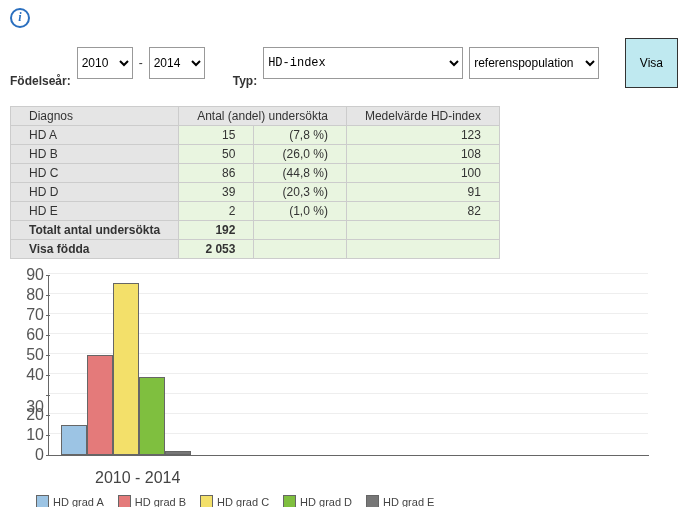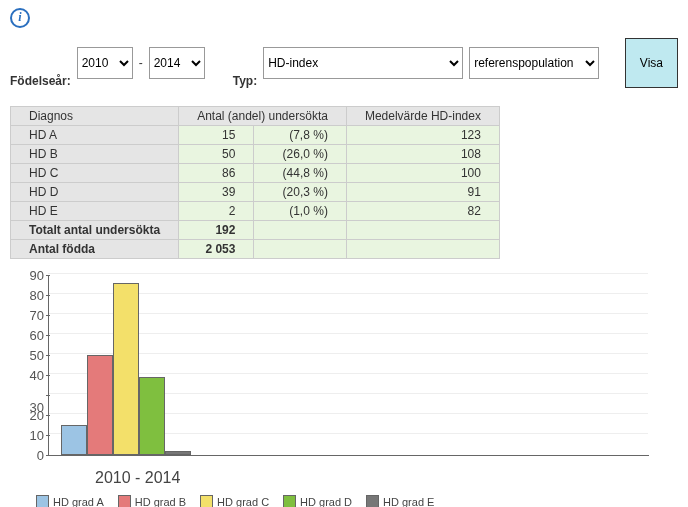--- a/index.html
+++ b/index.html
@@ -33,21 +33,21 @@
   }
   .controls label { font-weight: bold; margin-top: 35px; }
   select {
     font-size: 12px;
     font-family: inherit;
     border: 1px solid #999;
     background: #fff;
     height: 32px;
   }
   .sel-year { width: 56px; }
-  .sel-type { width: 200px; }
+  .sel-type { width: 200px; font-family: Liberation Mono, monospace; }
   .sel-pop  { width: 130px; }
   .gap { width: 16px; }
   button.visa {
     background: #bfe9f0;
     border: 1px solid #333;
     padding: 17px 14px;
     font-size: 12px;
     margin-left: auto;
     cursor: pointer;
   }
@@ -86,21 +86,21 @@
   .grid {
     position: absolute;
     left: 0; width: 100%;
     border-top: 1px solid #eee;
   }
   .ytick {
     position: absolute;
     right: 612px;
     width: 24px;
     text-align: right;
-    font-size: 13px;
+    font-size: 16px;
     color: #555;
     transform: translateY(-50%);
   }
   .tickmark {
     position: absolute;
     left: 30px; width: 4px;
     border-top: 1px solid #666;
   }
   .bar {
     position: absolute;
@@ -191,21 +191,21 @@
     <td class="val num">(1,0 %)</td>
     <td class="val num">82</td>
   </tr>
   <tr class="summary">
     <td class="lbl">Totalt antal undersökta</td>
     <td class="val num">192</td>
     <td class="val"></td>
     <td class="val"></td>
   </tr>
   <tr class="summary">
-    <td class="lbl">Antal födda</td>
+    <td class="lbl">Visa födda</td>
     <td class="val num">2 053</td>
     <td class="val"></td>
     <td class="val"></td>
   </tr>
 </tbody>
   </table>
 
 <div class="chart-wrap">
   <div class="chart" id="chart">
       <div class="ytick" style="top: 182px;">0</div>

